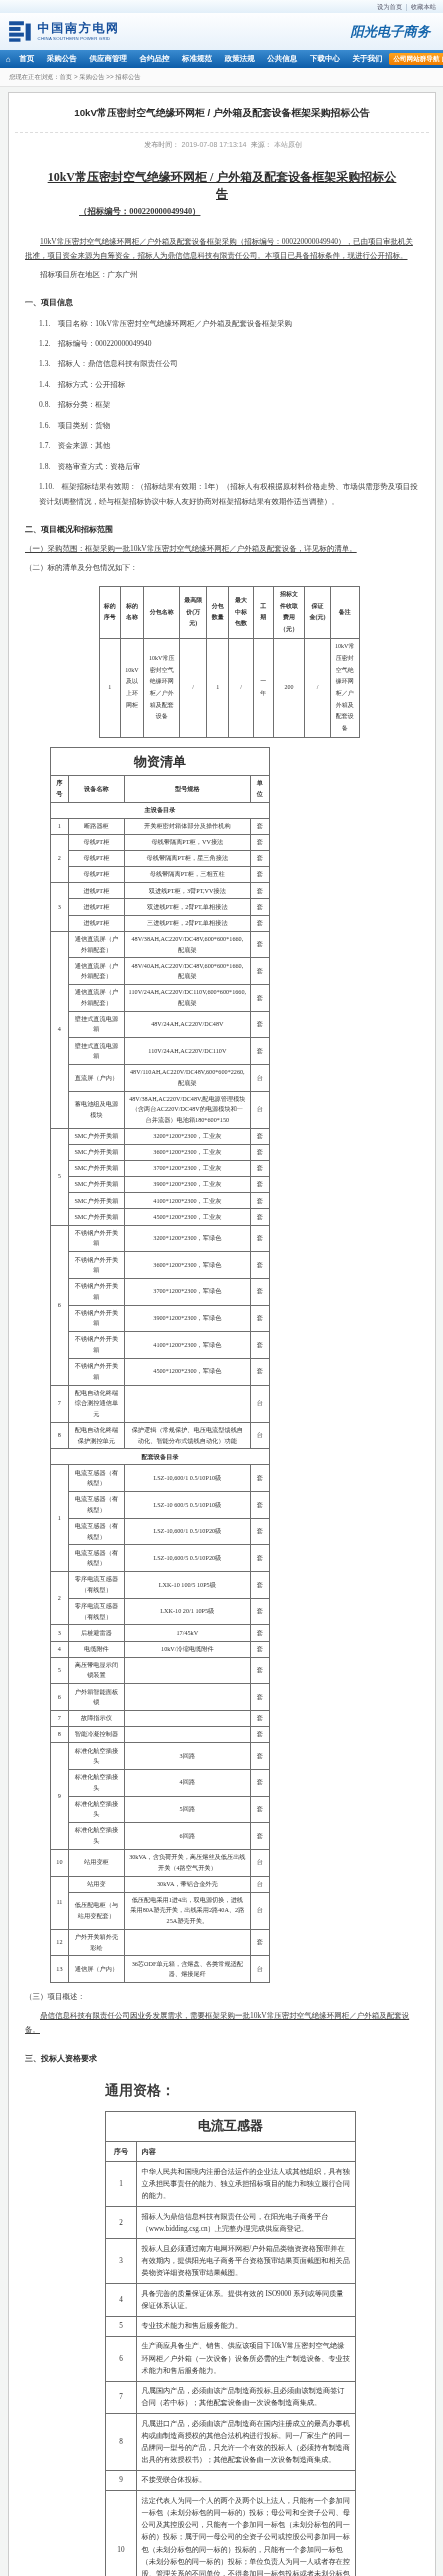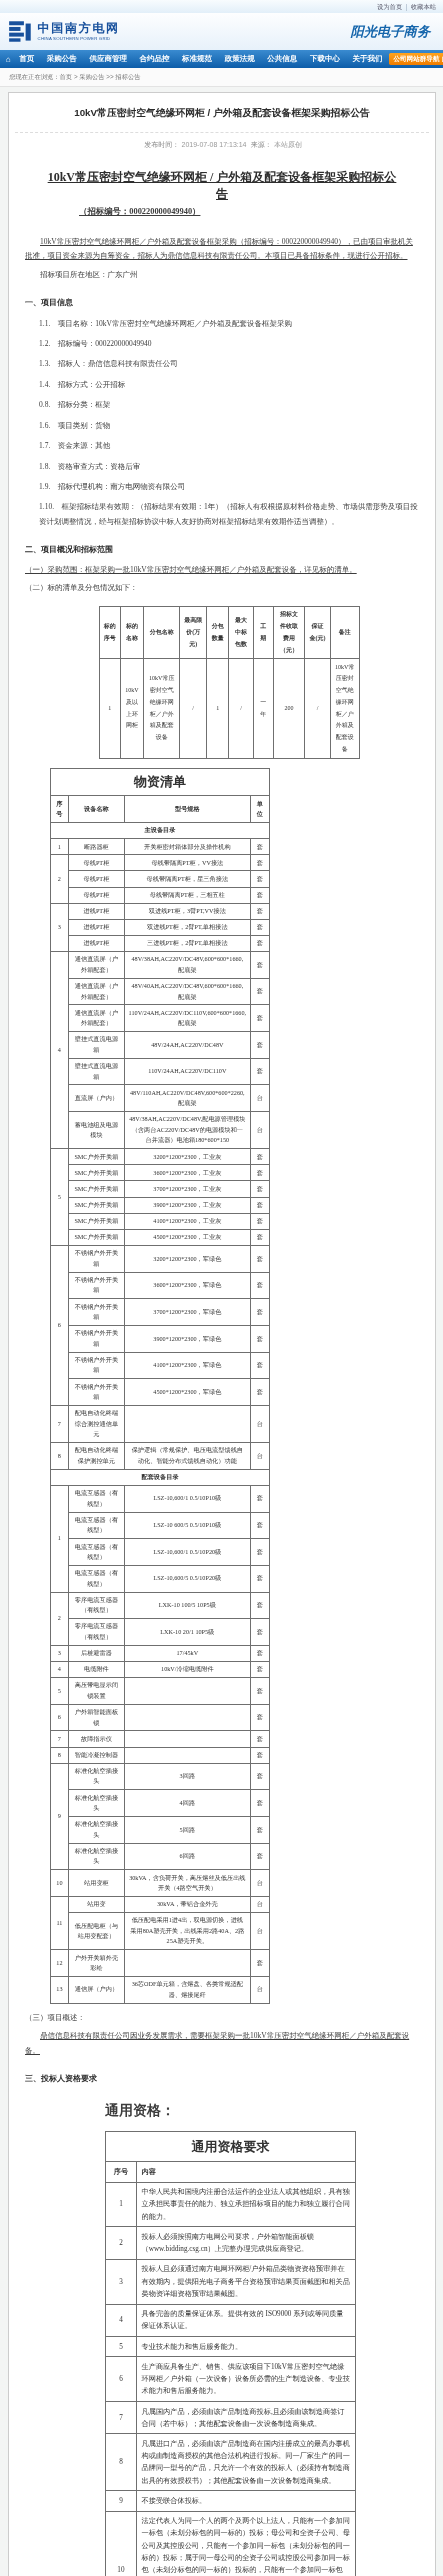--- a/index.html
+++ b/index.html
@@ -124,21 +124,20 @@
       <div class="sec-h">一、项目信息</div>
       <div class="s1-list">
           <p>1.1.　项目名称：10kV常压密封空气绝缘环网柜／户外箱及配套设备框架采购</p>
           <p>1.2.　招标编号：000220000049940</p>
           <p>1.3.　招标人：鼎信信息科技有限责任公司</p>
           <p>1.4.　招标方式：公开招标</p>
           <p>0.8.　招标分类：框架</p>
           <p>1.6.　项目类别：货物</p>
           <p>1.7.　资金来源：其他</p>
           <p>1.8.　资格审查方式：资格后审</p>
-          <p>1.9.　招标代理机构：南方电网物资有限公司</p>
           <p>1.10.　框架招标结果有效期：（招标结果有效期：1年）（招标人有权根据原材料价格走势、市场供需形势及项目投资计划调整情况，经与框架招标协议中标人友好协商对框架招标结果有效期作适当调整）。</p>
         </div>
 
       <div class="sec-h">二、项目概况和招标范围</div>
       <div>
           <p class="u">（一）采购范围：框架采购一批10kV常压密封空气绝缘环网柜／户外箱及配套设备，详见标的清单。</p>
           <p>（二）标的清单及分包情况如下：</p>
         </div>
 
       <table class="lot-table">
@@ -482,33 +481,33 @@
       <div class="sec-h">三、投标人资格要求</div>
 
       <div class="qual-label">通用资格：</div>
       <table class="gen-table">
         <colgroup>
             <col style="width:31px">
             <col style="width:220px">
           </colgroup>
       <tbody>
             <tr>
-              <td colspan="2" class="ttl">通用资格要求</td>
+              <td colspan="2" class="ttl">电流互感器</td>
             </tr>
             <tr>
               <td class="hdr">序号</td>
               <td class="hdr">内容</td>
             </tr>
             <tr>
               <td>1</td>
               <td>中华人民共和国境内注册合法运作的企业法人或其他组织，具有独立承担民事责任的能力、独立承担招标项目的能力和独立履行合同的能力。</td>
             </tr>
             <tr>
               <td>2</td>
-              <td>投标人必须按照南方电网公司要求，户外箱智能面板锁（www.bidding.csg.cn）上完整办理完成供应商登记。</td>
+              <td>招标人为鼎信信息科技有限责任公司，在阳光电子商务平台（www.bidding.csg.cn）上完整办理完成供应商登记。</td>
             </tr>
             <tr>
               <td>3</td>
               <td>投标人且必须通过南方电网环网柜/户外箱品类物资资格预审并在有效期内，提供阳光电子商务平台资格预审结果页面截图和相关品类物资详细资格预审结果截图。</td>
             </tr>
             <tr>
               <td>4</td>
               <td>具备完善的质量保证体系。提供有效的 ISO9000 系列或等同质量保证体系认证。</td>
             </tr>
             <tr>

